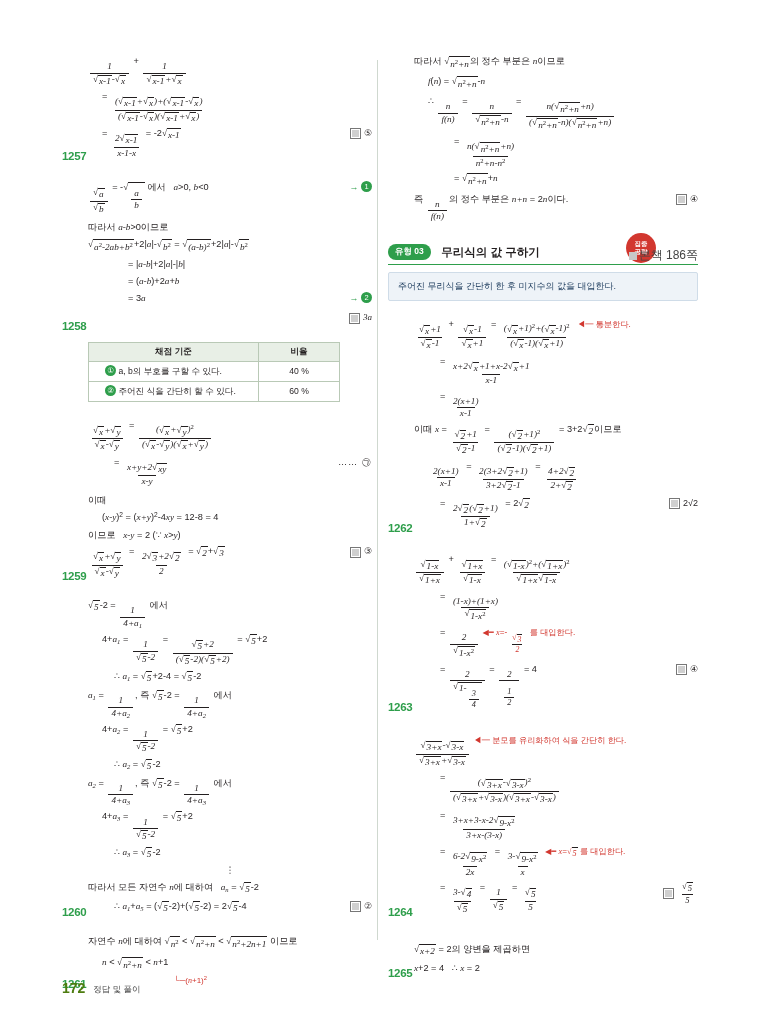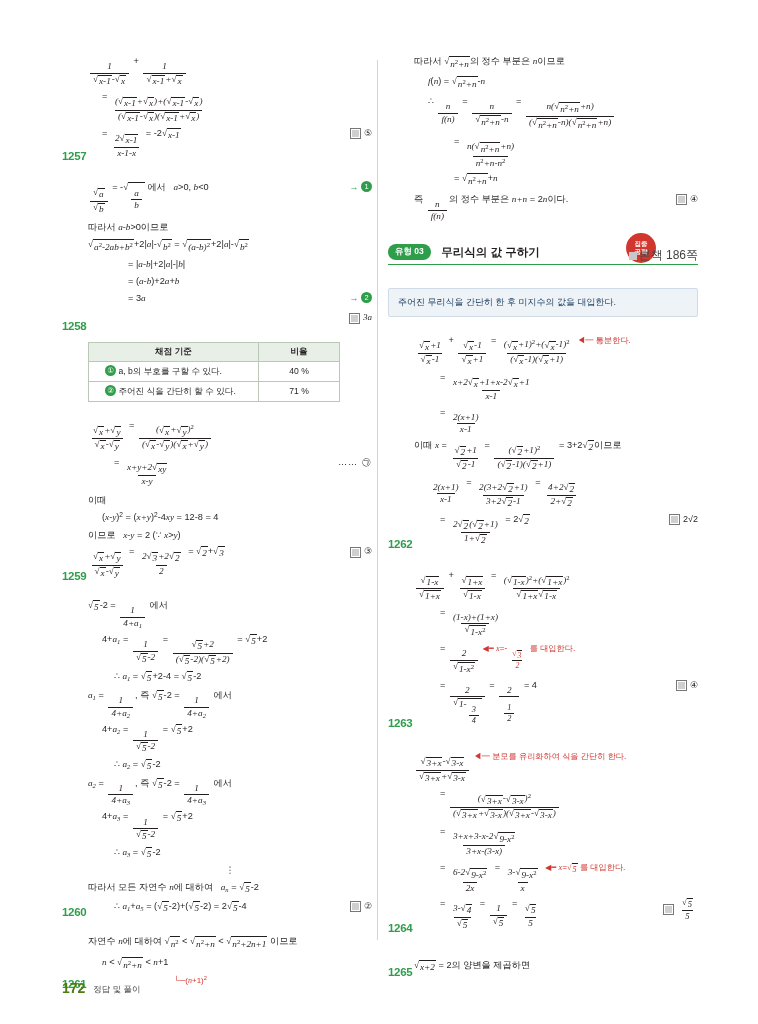--- a/index.html
+++ b/index.html
@@ -68,21 +68,21 @@
   .typetitle{display:inline-block;font-size:11.5px;font-weight:bold;margin-left:6px;}
   .typerule{border-bottom:1.6px solid #2e9e4b;margin-top:4px;}
   .badge{
     position:absolute;right:42px;top:-9px;width:30px;height:30px;border-radius:50%;
     background:#d2372f;color:#fff;font-size:6.5px;font-weight:bold;line-height:1.1;
     display:flex;align-items:center;justify-content:center;text-align:center;
   }
   .pageref{position:absolute;right:0;top:5px;font-size:12px;color:#444;}
   .pagerefbox{display:inline-block;width:8px;height:8px;background:#c8c8c8;margin-right:2px;vertical-align:-1px;}
   .tipbox{
-    margin-top:23px;background:#eef3f8;border:1px solid #cfdce8;
+    margin-top:7px;background:#eef3f8;border:1px solid #cfdce8;
     padding:7px 9px;font-size:9px;color:#1b3a5c;border-radius:2px;
   }
 
   .note{color:#d2372f;font-size:8.2px;font-style:normal;}
   .dots{letter-spacing:1px;}
 
   .footer{position:absolute;left:62px;bottom:28px;font-size:8.5px;color:#444;}
   .footer .pg{font-size:14px;font-weight:bold;color:#4d7c0f;margin-right:8px;vertical-align:-1px;}
 
   .sub{font-size:0.72em;vertical-align:-0.3em;font-style:italic;}
@@ -243,21 +243,21 @@
           <th class="ratio">비율</th>
         </tr>
       </thead>
       <tbody>
         <tr>
           <td><span class="stepmark">①</span> <span>a, b의 부호를 구할 수 있다.</span></td>
           <td class="ratio">40 %</td>
         </tr>
         <tr>
           <td><span class="stepmark">②</span> <span>주어진 식을 간단히 할 수 있다.</span></td>
-          <td class="ratio">71 %</td>
+          <td class="ratio">60 %</td>
         </tr>
       </tbody>
     </table>
 
     <div class="item">
       <div class="num">1259</div>
       <div class="body">
         <div class="eqline">
           <span class="frac">
               <span class="n"><span class="sqrt">
@@ -991,20 +991,23 @@
 
     <div class="item" style="margin-top:22px">
       <div class="num">1265</div>
       <div class="body">
         <div class="eqline ko">
           <span class="sqrt">
               <span class="rad">√</span>
               <span class="arg">x+2</span>
             </span> = 2의 양변을 제곱하면
         </div>
+        <div class="eqline">
+          <span class="mi">x</span>+2 = 4&nbsp;&nbsp;&nbsp;∴ <span class="mi">x</span> = 2
+        </div>
       </div>
     </div>
 
   </div>
 
   <div class="footer">
     <span class="pg">172</span><span>정답 및 풀이</span>
   </div>
 
 </div>

